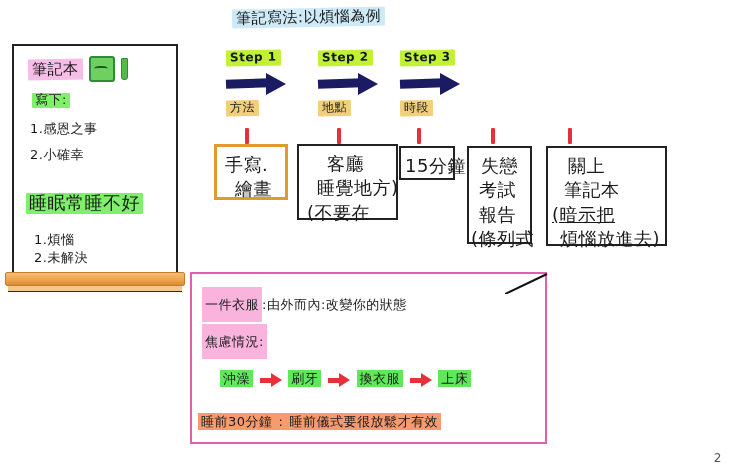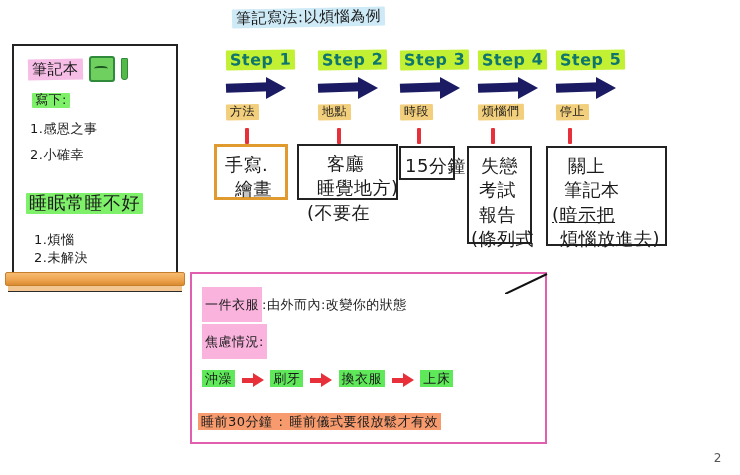--- a/index.html
+++ b/index.html
@@ -127,23 +127,23 @@
   }
   .nb-green-bar {
     position: absolute;
     font-size: 18px;
   }
   .nb-green-bar .hl { background: #7ef06a; }
 
   
   .step-col { position: absolute; top: 50px; }
   .step-label {
-    font-size: 16px;
+    font-size: 12px;
     font-weight: bold;
-    color: #0f766e;
+    color: #0f172a;
     transform: rotate(-1deg);
   }
   .step-label .hl { background: #c2f032; padding: 1px 4px; }
 
   .arrow {
     margin-top: 8px;
     width: 62px;
     height: 20px;
     position: relative;
   }
@@ -312,21 +312,21 @@
     </div>
     <div class="arrow">
         <span class="shaft"></span>
         <span class="head"></span>
       </div>
     <div class="sub-label hand">
       <span class="hl">地點</span>
     </div>
   </div>
   <div class="connector" style="left:337px; top:128px;"></div>
-  <div class="box" style="left:297px; top:144px; width:101px; height:56px;">
+  <div class="box" style="left:297px; top:144px; width:101px; height:76px;">
     <span class="l hand" style="padding-left:20px;">客廳</span>
     <span class="l hand indent">睡覺地方)</span>
     <span class="l hand">(不要在</span>
   </div>
 
   <div class="step-col" style="left:400px;">
     <div class="step-label hand">
       <span class="hl">Step 3</span>
     </div>
     <div class="arrow">
@@ -335,52 +335,28 @@
       </div>
     <div class="sub-label hand">
       <span class="hl">時段</span>
     </div>
   </div>
   <div class="connector" style="left:417px; top:128px;"></div>
   <div class="box" style="left:399px; top:146px; width:56px; height:34px; padding-top:6px; padding-left:4px;">
     <span class="l hand">15分鐘</span>
   </div>
 
-  <div class="step-col" style="left:478px;">
-    <div class="step-label hand">
-      <span class="hl">Step 4</span>
-    </div>
-    <div class="arrow">
-        <span class="shaft"></span>
-        <span class="head"></span>
-      </div>
-    <div class="sub-label hand">
-      <span class="hl">煩惱們</span>
-    </div>
-  </div>
   <div class="connector" style="left:491px; top:128px;"></div>
   <div class="box" style="left:467px; top:146px; width:65px; height:98px; padding-left:6px;">
     <span class="l hand" style="padding-left:6px;">失戀</span>
     <span class="l hand" style="padding-left:4px;">考試</span>
     <span class="l hand" style="padding-left:4px;">報告</span>
     <span class="l hand" style="margin-left:-4px;">(條列式</span>
   </div>
 
-  <div class="step-col" style="left:556px;">
-    <div class="step-label hand">
-      <span class="hl">Step 5</span>
-    </div>
-    <div class="arrow">
-        <span class="shaft"></span>
-        <span class="head"></span>
-      </div>
-    <div class="sub-label hand">
-      <span class="hl">停止</span>
-    </div>
-  </div>
   <div class="connector" style="left:568px; top:128px;"></div>
   <div class="box" style="left:546px; top:146px; width:121px; height:100px; padding-left:10px;">
     <span class="l hand" style="padding-left:10px;">關上</span>
     <span class="l hand" style="padding-left:6px;">筆記本</span>
     <span class="l hand" style="margin-left:-6px;text-decoration:underline;">(暗示把</span>
     <span class="l hand" style="margin-left:2px;">煩惱放進去)</span>
   </div>
 
   <div id="pink-panel"></div>
   <svg id="pink-fold" viewBox="0 0 44 22">
@@ -388,21 +364,21 @@
   </svg>
 
   <div class="pk-line hand" style="left:202px; top:296px;">
     <span class="hl-pink">一件衣服</span><span>:由外而內:改變你的狀態</span>
   </div>
 
   <div class="pk-line hand" style="left:202px; top:333px;">
     <span class="hl-pink">焦慮情況:</span>
   </div>
 
-  <div class="pk-line hand" style="left:202px; top:370px;">
+  <div class="pk-line hand" style="left:220px; top:370px;">
     <span class="hl-green">沖澡</span>
     <span class="red-arrow"><span class="s"></span><span class="h"></span></span>
     <span class="hl-green">刷牙</span>
     <span class="red-arrow"><span class="s"></span><span class="h"></span></span>
     <span class="hl-green">換衣服</span>
     <span class="red-arrow"><span class="s"></span><span class="h"></span></span>
     <span class="hl-green">上床</span>
   </div>
 
   <div class="pk-line hand" style="left:198px; top:413px;">

